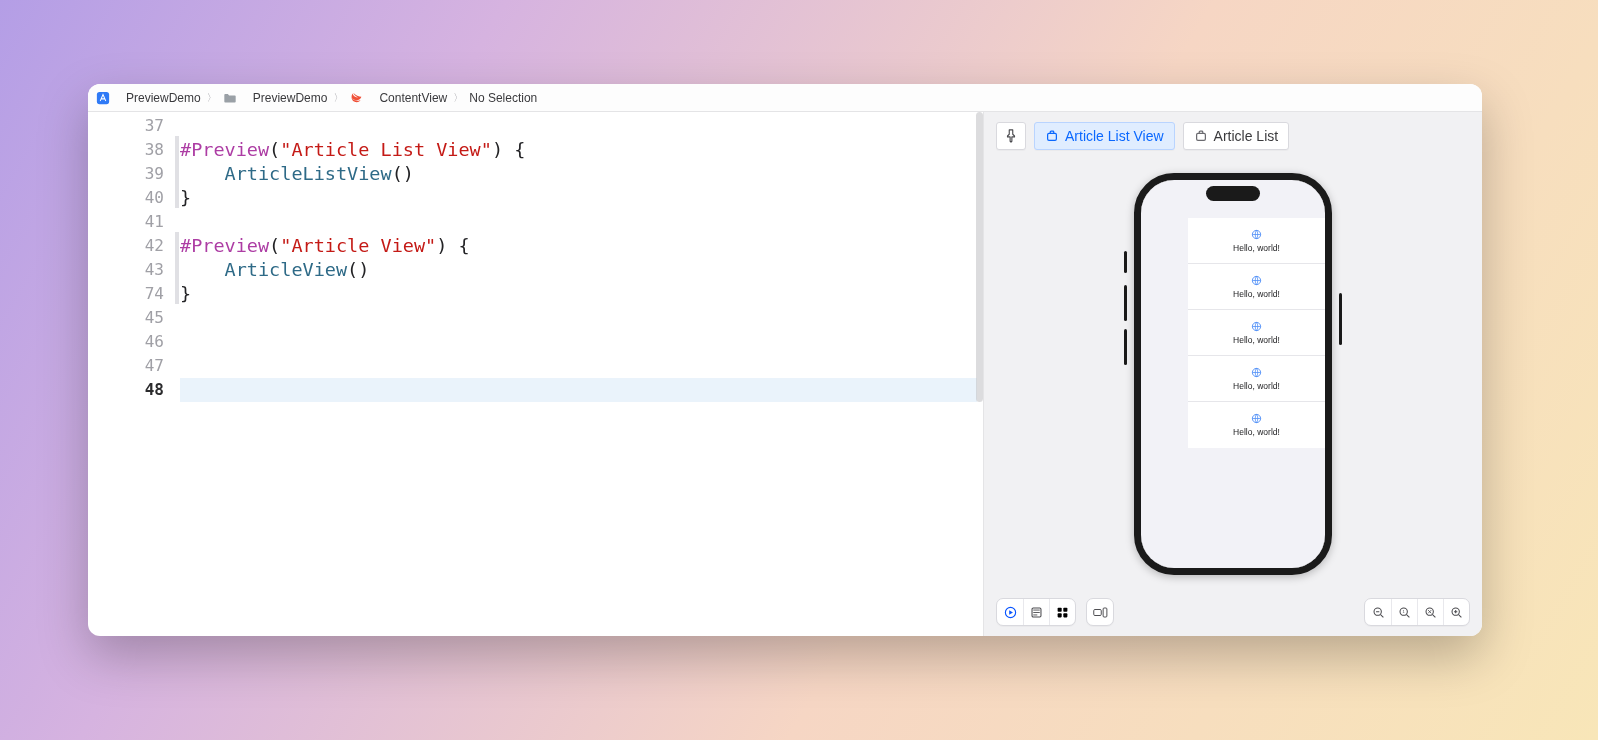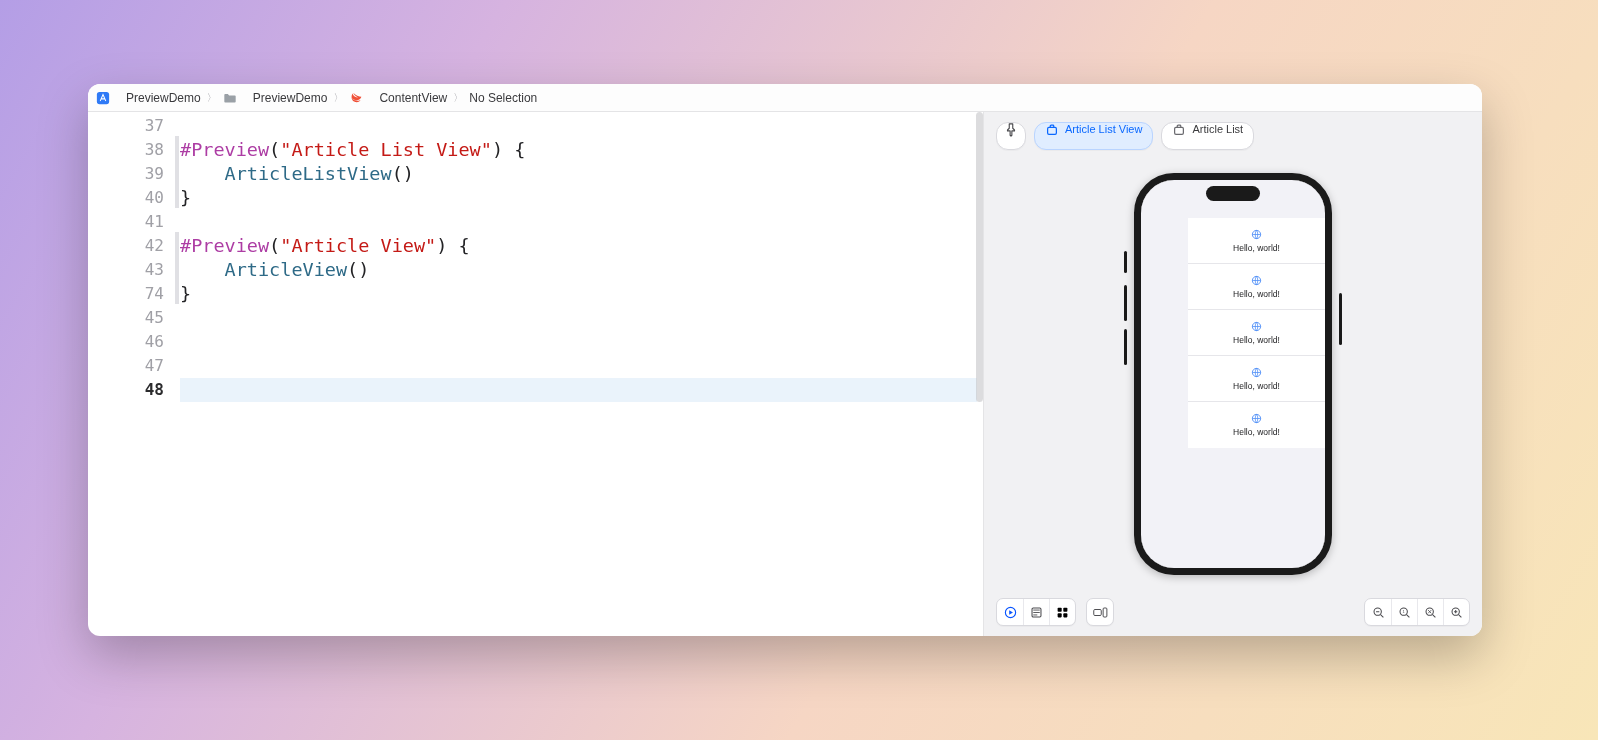--- a/index.html
+++ b/index.html
@@ -99,25 +99,25 @@
     top: 10px; left: 0; right: 0;
     display:flex;
     gap:8px;
     padding: 0 12px;
     align-items:center;
     z-index: 3;
   }
   .pill, .sq-btn {
     height: 28px;
     border: 1px solid #d9d9de;
-    border-radius: 12px;
+    border-radius: 3px;
     background: #fff;
-    display:flex; 
+    display:flex; align-items:center;
     gap:6px;
-    font-size: 11px;
+    font-size: 14px;
     color:#3a3a3d;
     padding: 0 10px;
     box-shadow: 0 1px 1px rgba(0,0,0,.03);
   }
   .sq-btn { width: 30px; padding:0; justify-content:center; }
   .pill.active { background:#e0edff; border-color:#b9d4ff; color:#0a68ff; }
   .pill .ic { width:14px; height:14px; display:inline-block; }
   .preview-canvas {
     flex:1;
     display:flex;

